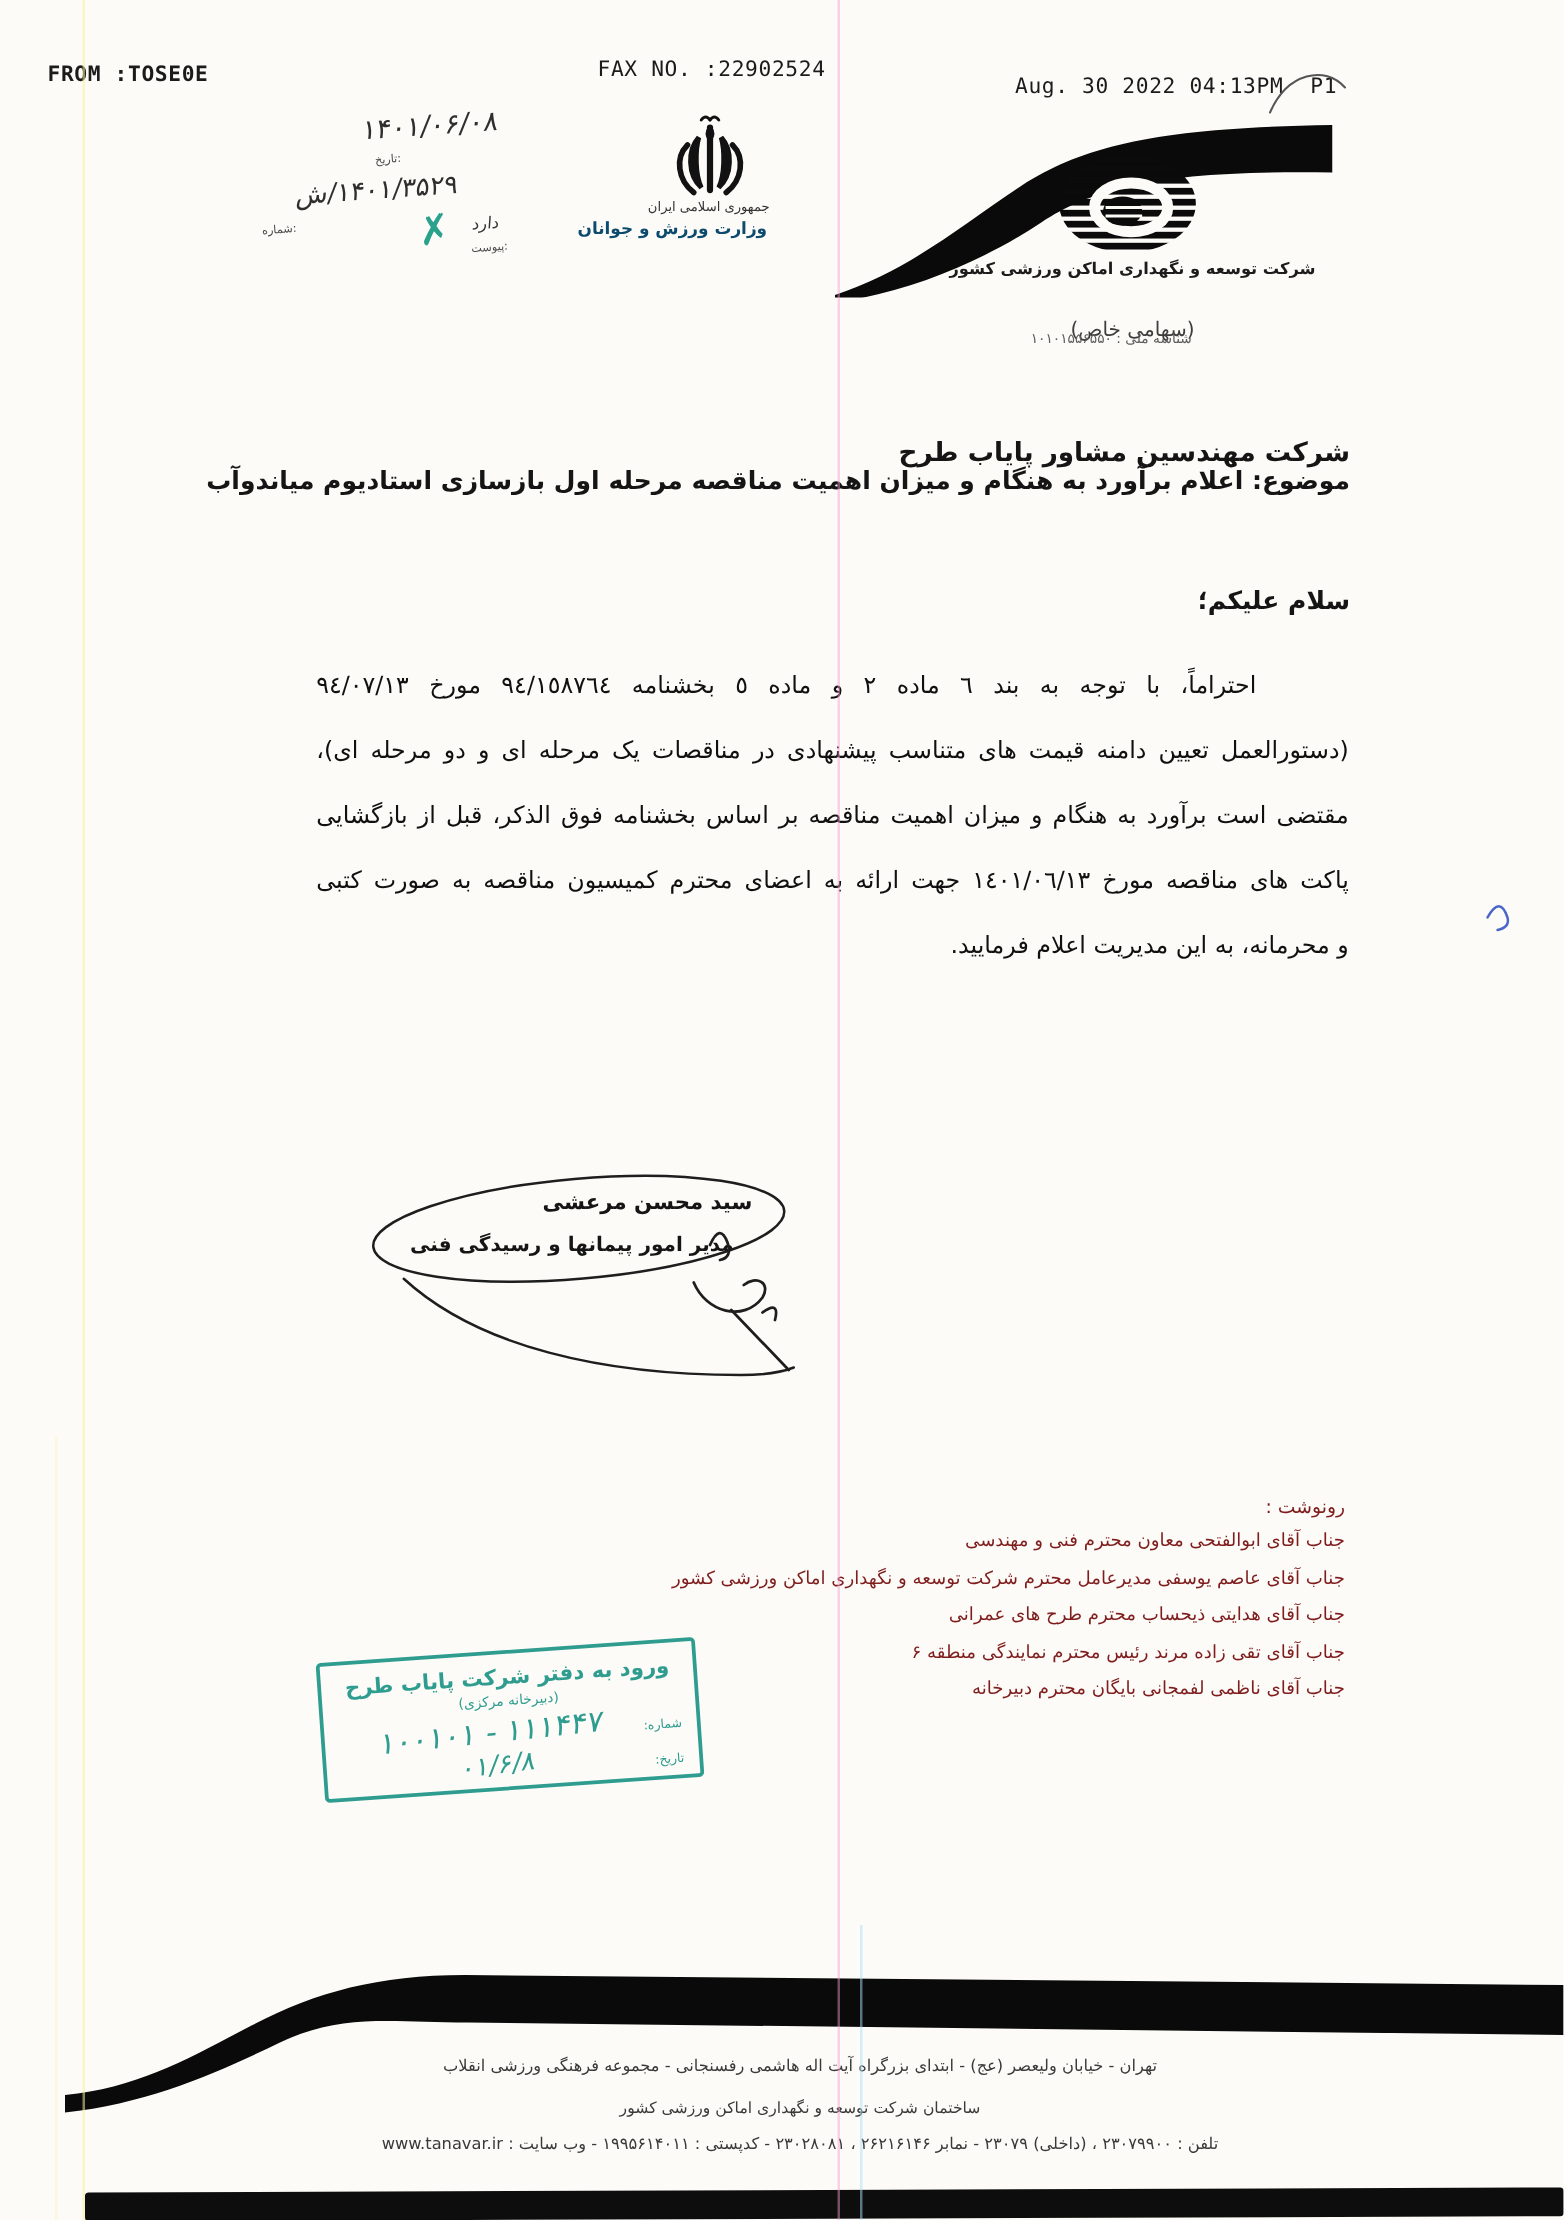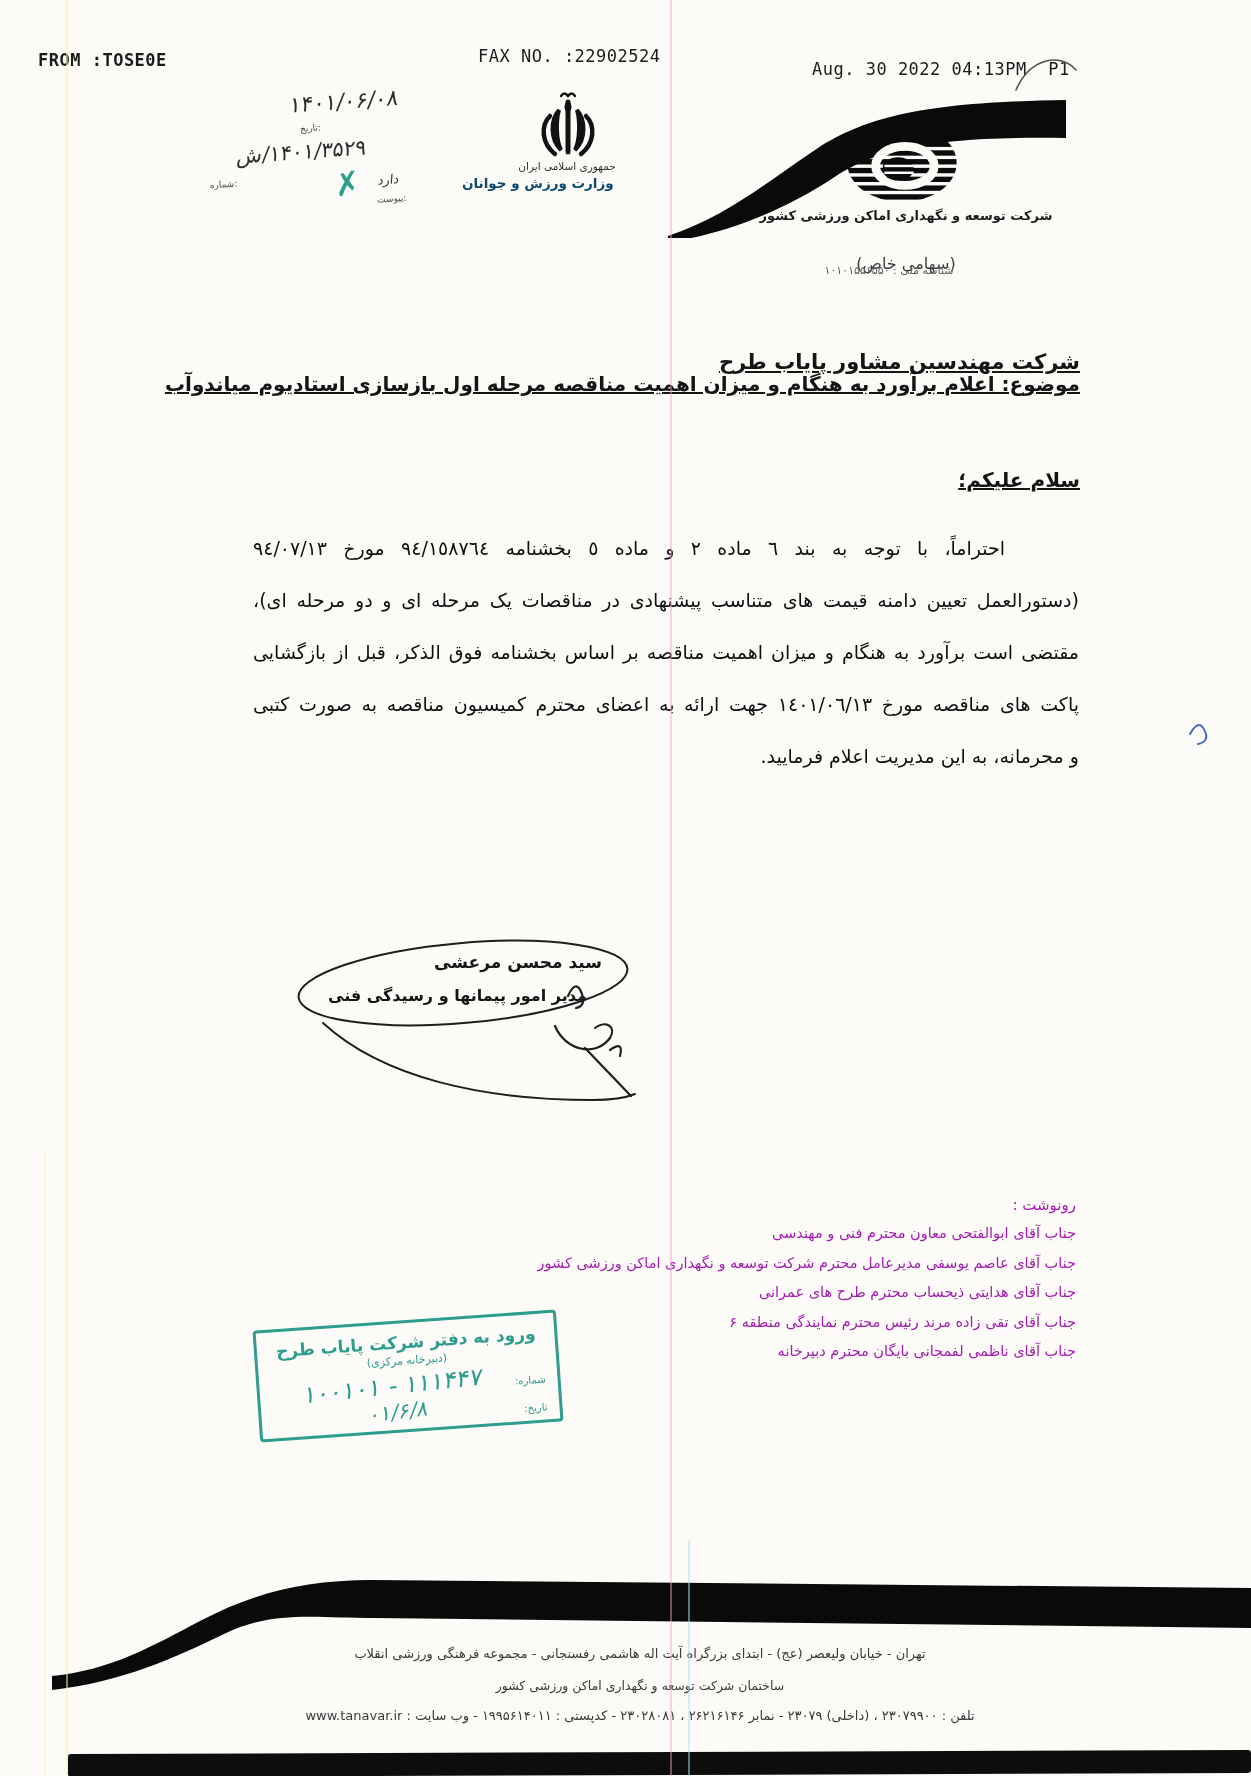--- a/index.html
+++ b/index.html
@@ -35,36 +35,36 @@
   .ministry2 { left:462px; top:175px; width:210px; text-align:left; font-size:13.5px; font-weight:bold; color:#0c4a6e; }
 
   
   .swoosh-top { left:668px; top:86px; }
   .logo { left:843px; top:122px; }
   .co-name { left:756px; top:208px; width:300px; text-align:center; font-size:13px; font-weight:bold; color:#1c1c1c; }
   .co-type { left:756px; top:254px; width:300px; text-align:center; font-size:16px; color:#3d3d3d; }
   .co-id   { left:739px; top:264px; width:300px; text-align:center; font-size:11px; color:#5c5c5c; letter-spacing:1.5px; }
 
   
-  .rtl { direction:rtl; unicode-bidi:plaintext;text-decoration:underline; }
+  .rtl { direction:rtl; unicode-bidi:plaintext; }
   .recipient  { right:171px; top:350px; font-size:21px; font-weight:bold; }
   .subject    { right:171px; top:372px; font-size:20px; font-weight:bold; }
   .salutation { right:171px; top:468px; font-size:20px; font-weight:bold; }
   .para { left:253px; top:534px; width:826px; direction:rtl; font-size:19px; color:#101010; }
   .body-line { text-align:justify; text-align-last:justify; line-height:28px; margin-bottom:24px; }
   .body-line.indent { padding-right:74px; }
   .body-line.last { text-align:center; text-align-last:right; }
 
   
   .sig-name  { left:418px; top:952px; width:200px; text-align:center; font-size:17px; font-weight:bold; }
   .sig-title { left:290px; top:986px; width:335px; text-align:center; font-size:16px; font-weight:bold; }
   .sig-svg   { left:263px; top:928px; }
 
   
-  .cc { right:175px; top:1196px; width:740px; direction:rtl; text-align:right; color:#a21caf; }
+  .cc { right:175px; top:1196px; width:740px; direction:rtl; text-align:right; color:#7f1d1d; }
   .cc-label { font-size:15px; margin-bottom:11px; }
   .cc-item { font-size:14.5px; margin-bottom:13.5px; }
 
   
   .stamp {
     left:256px; top:1320px; width:304px;
     transform:rotate(-4deg);
     border:3.5px solid #2e9c8e; border-radius:4px;
     padding:9px 12px 6px; color:#2e9c8e; direction:rtl;
   }

